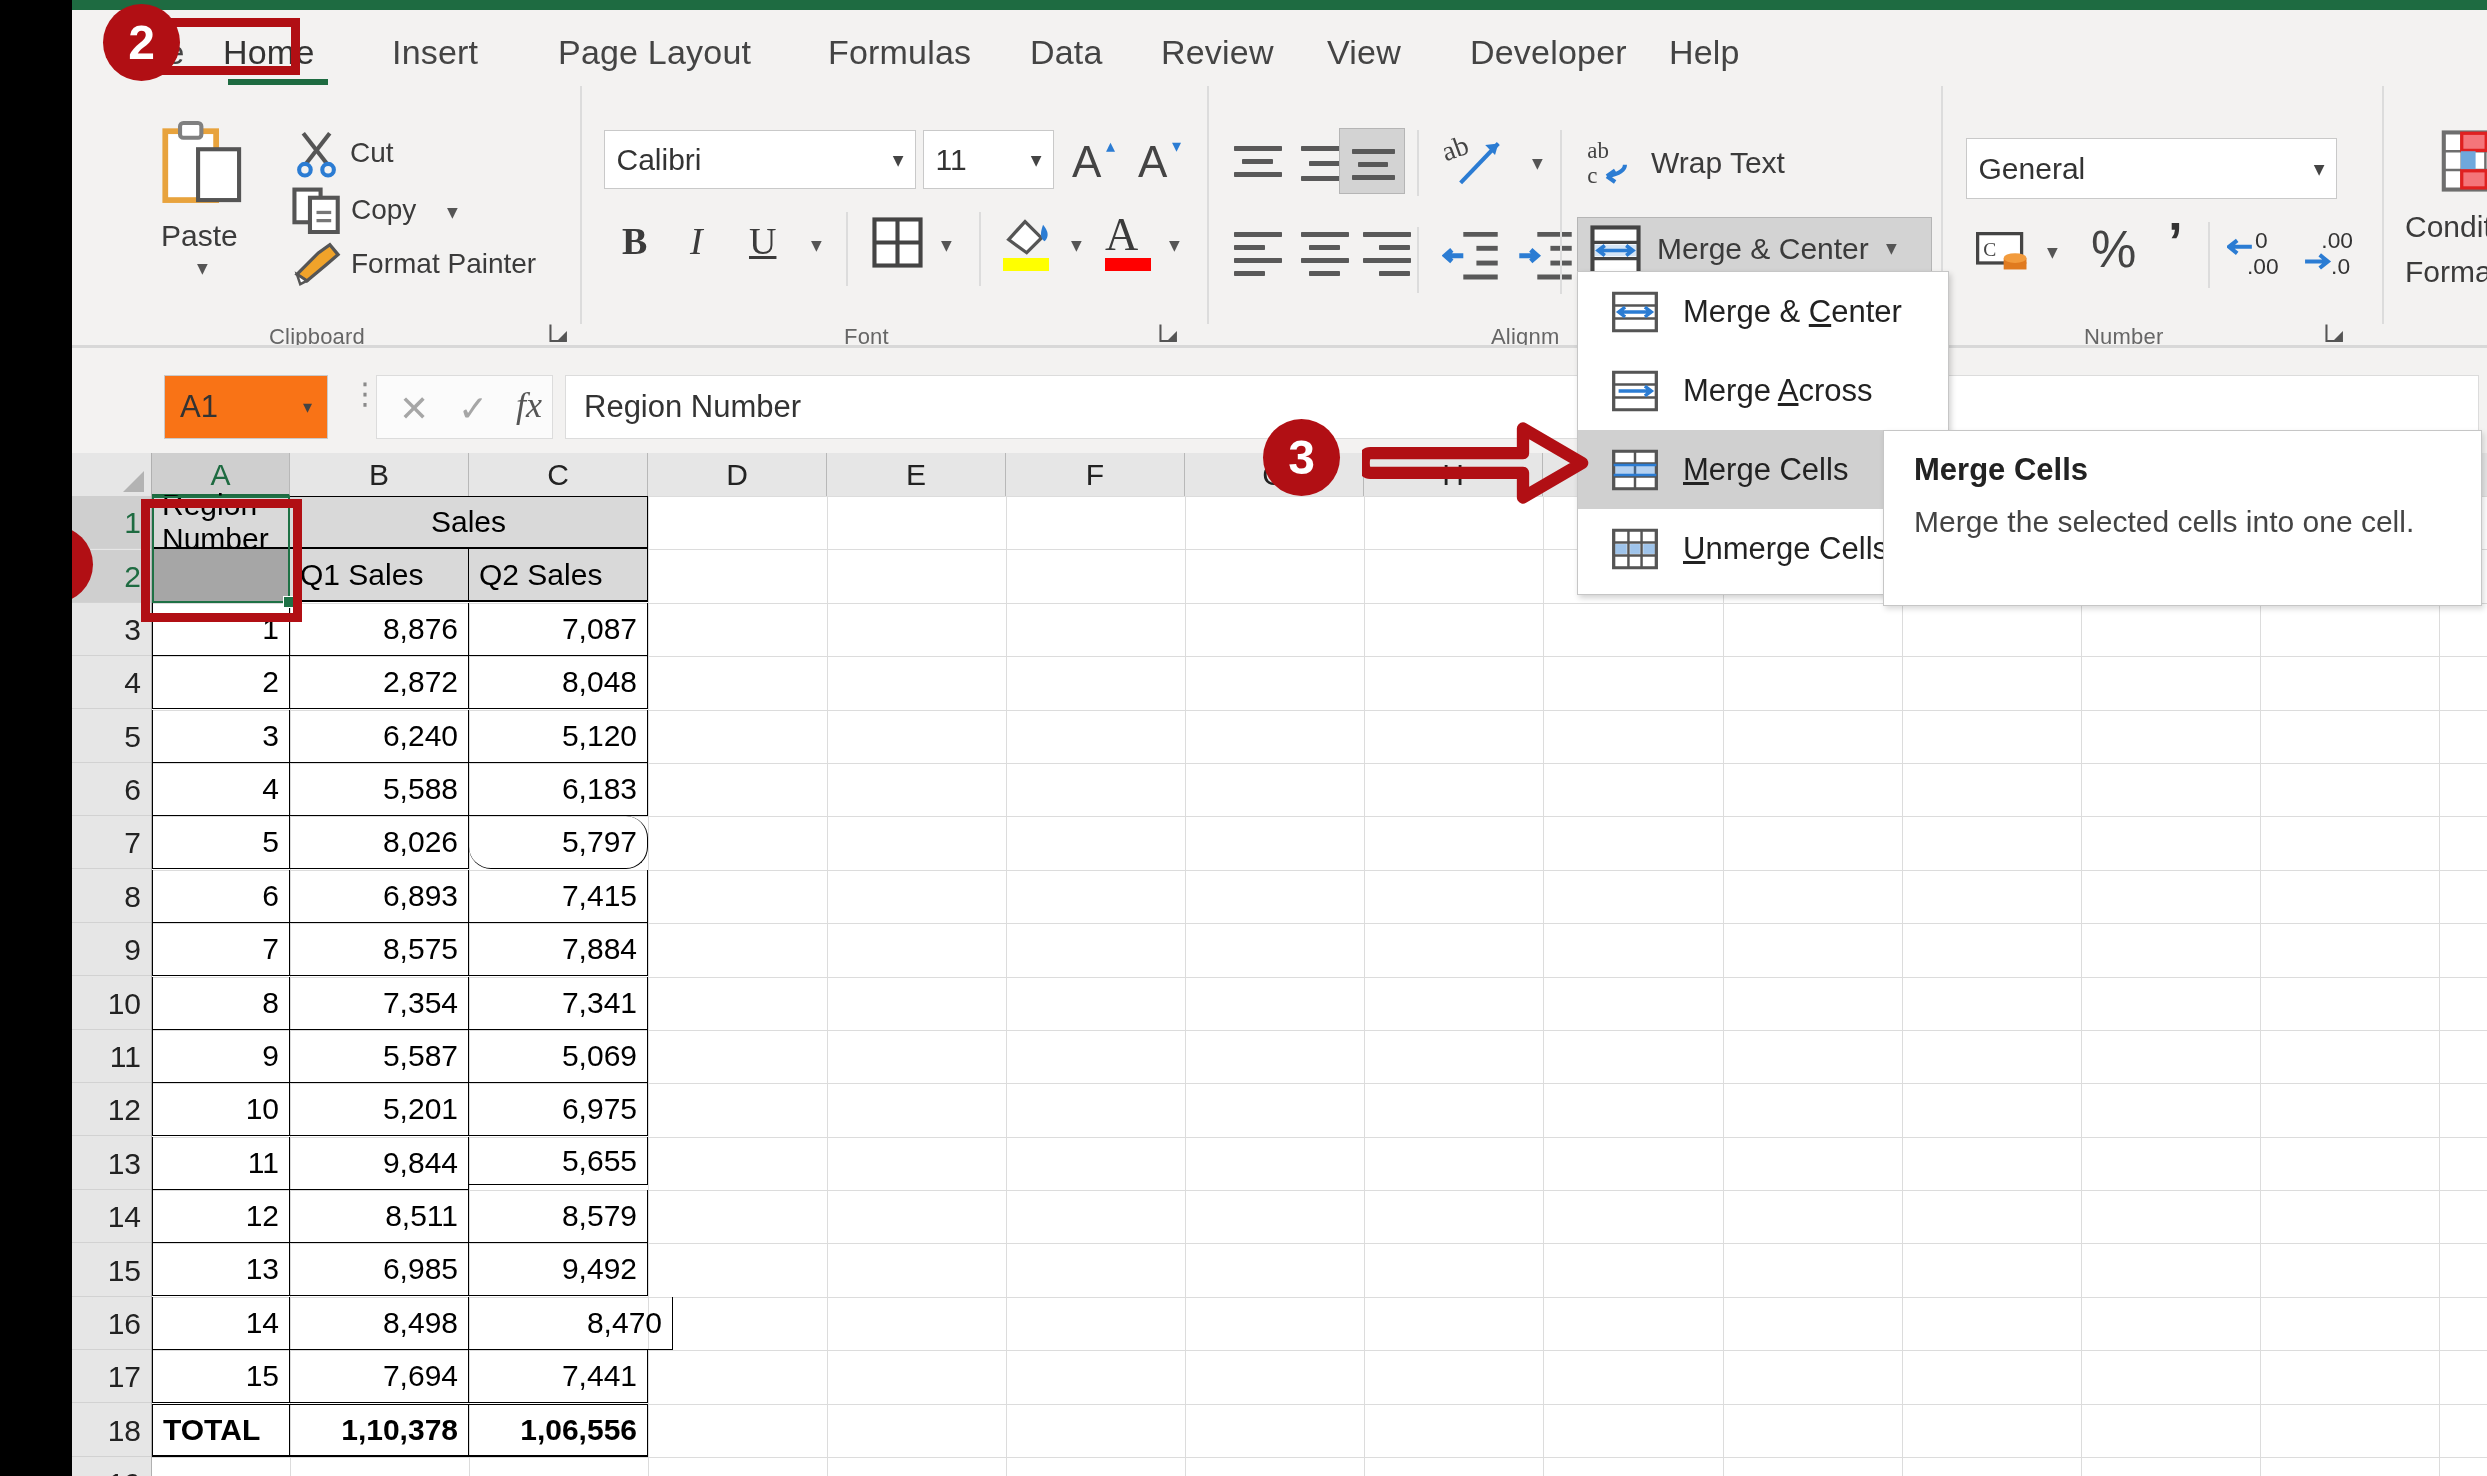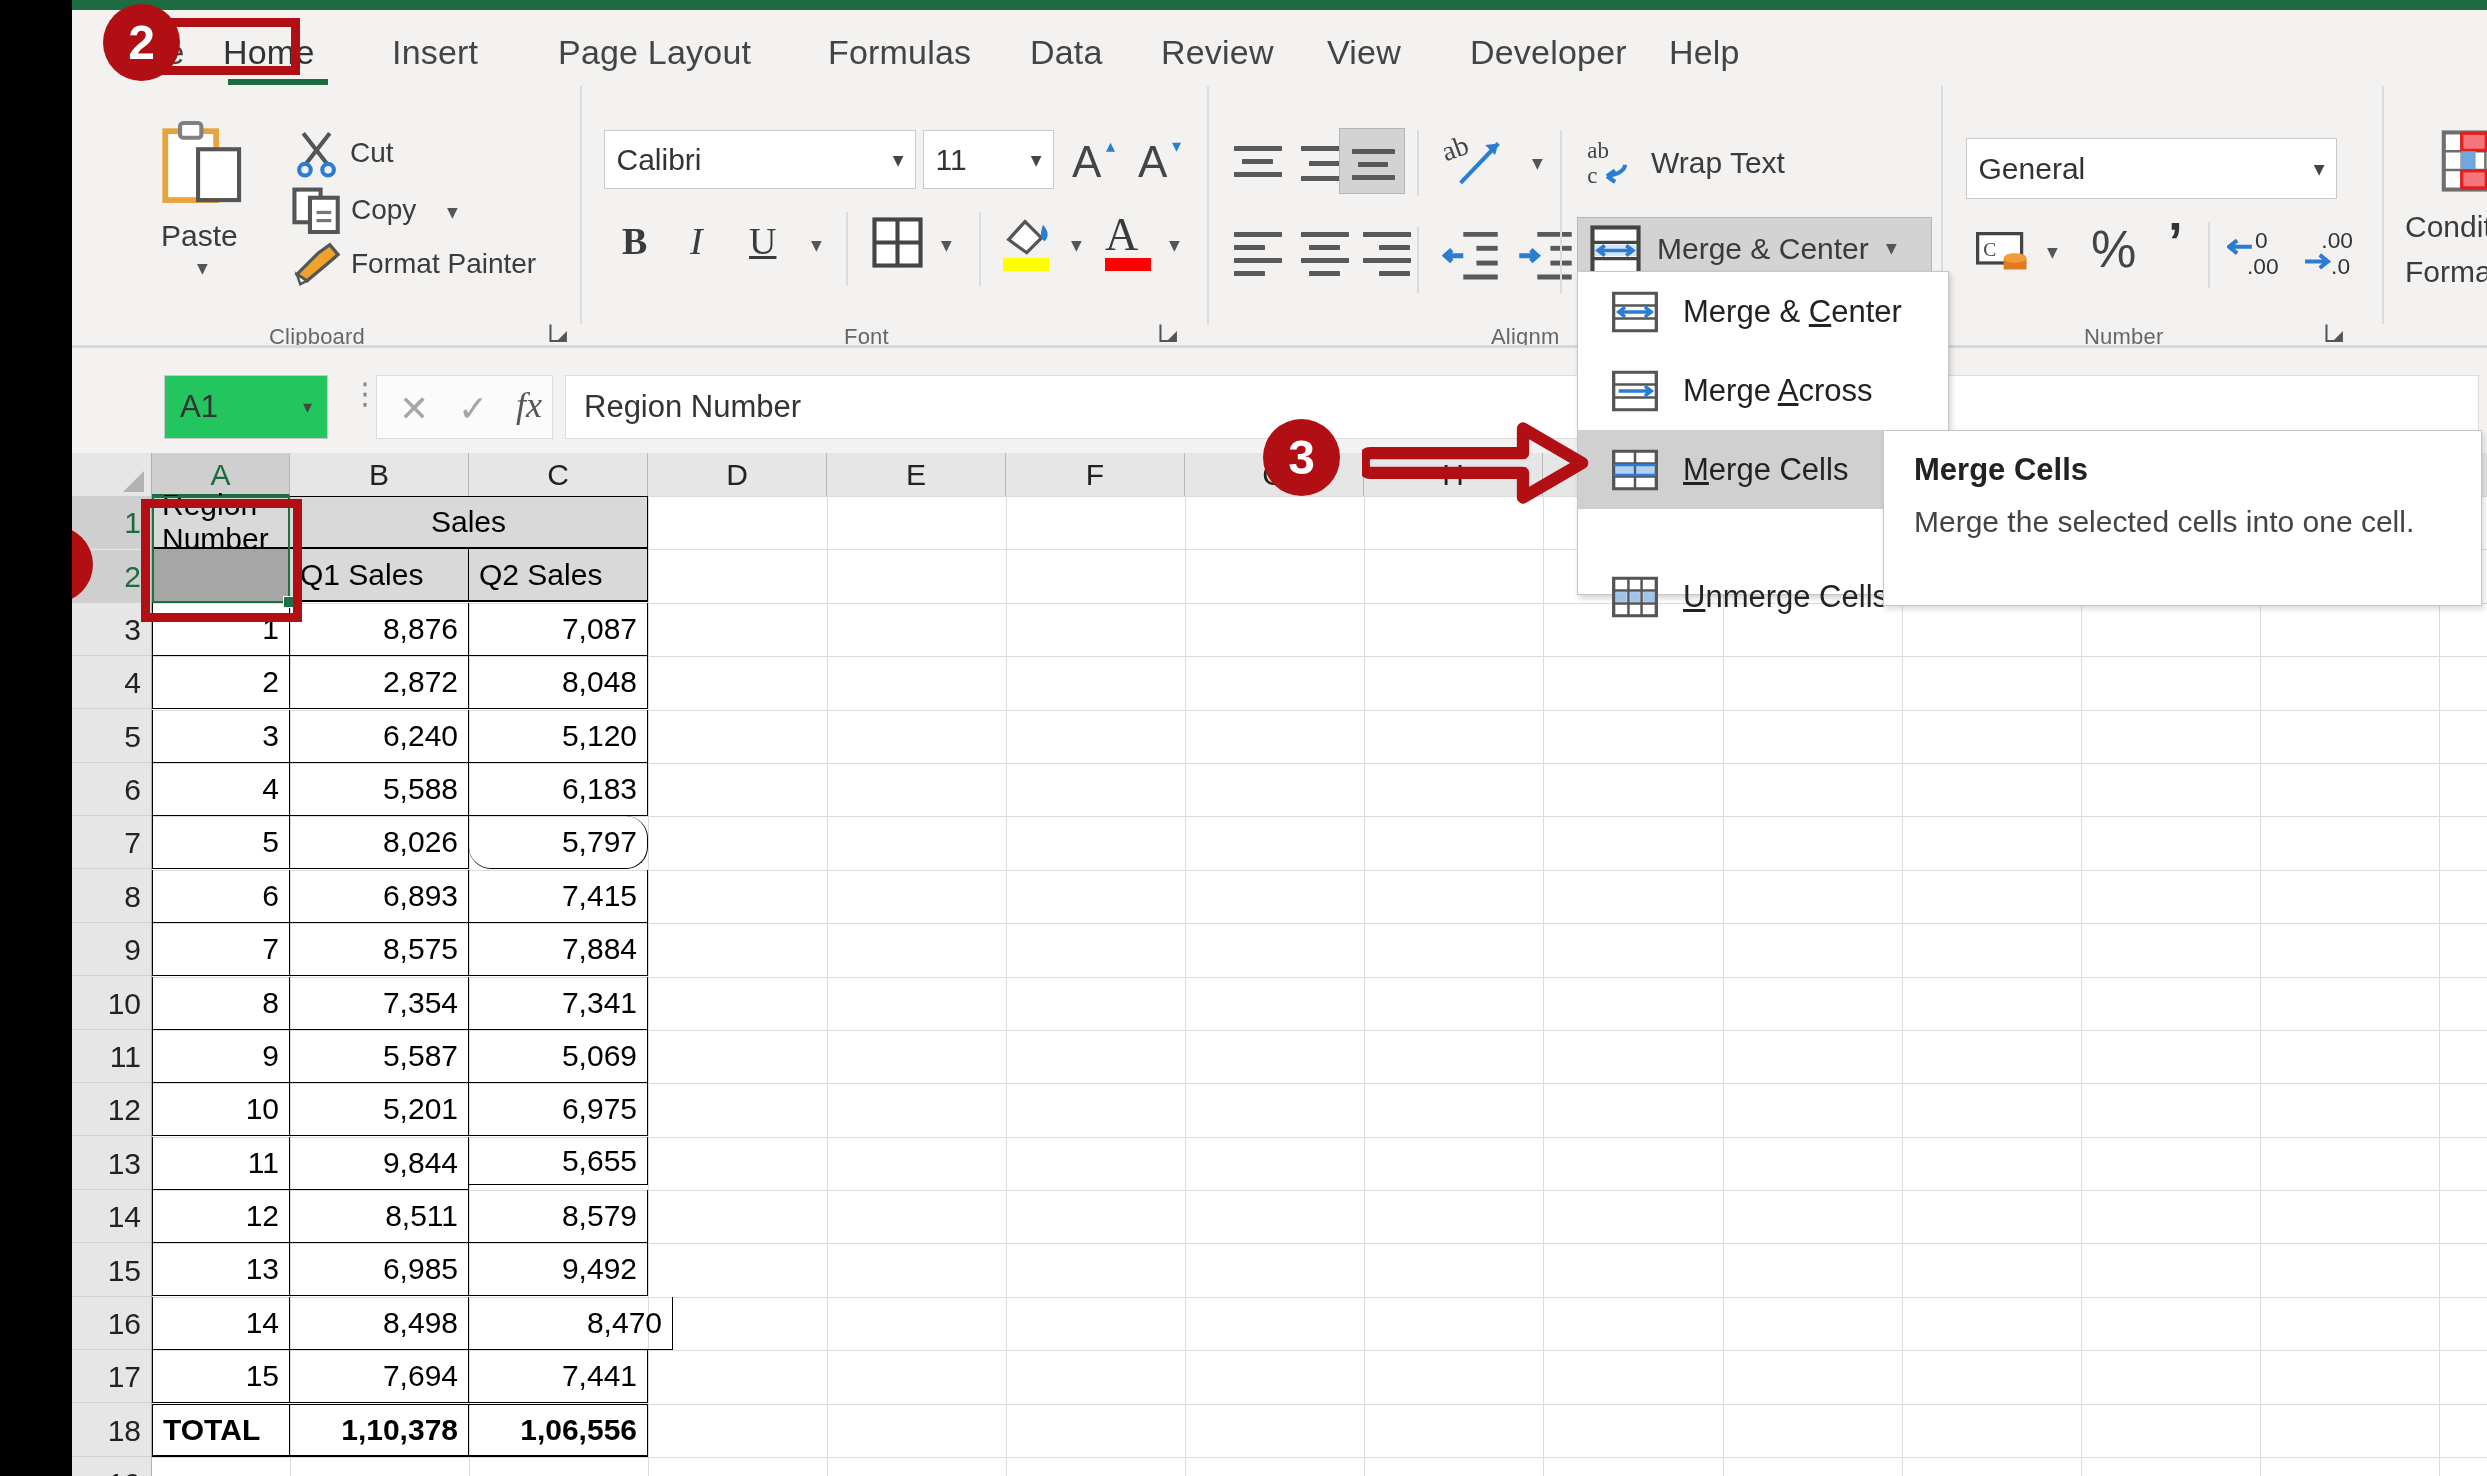--- a/index.html
+++ b/index.html
@@ -51,21 +51,21 @@
   .combo .cchev{position:absolute;right:11.5px;top:50%;transform:translateY(-50%);font-size:21.4px;color:#444;}
 
   .btn{position:absolute;box-sizing:border-box;}
   .btn.sel{background:#d3d3d3;border:0.8px solid #b5b5b5;}
 
   
   .ai-line{position:absolute;background:#595959;height:5px;border-radius:0.8px;}
 
   
   .fbar{position:absolute;left:0;top:348px;width:2415px;height:105px;background:#f3f2f1;}
-  .namebox{position:absolute;left:92px;top:375px;width:164px;height:64px;background:#22c55e;border:0.8px solid #c9c9c9;box-sizing:border-box;}
+  .namebox{position:absolute;left:92px;top:375px;width:164px;height:64px;background:#f97316;border:0.8px solid #c9c9c9;box-sizing:border-box;}
   .namebox .nv{position:absolute;left:15px;top:50%;transform:translateY(-50%);font-size:31px;color:#333;}
   .namebox .ntri{position:absolute;right:15px;top:50%;transform:translateY(-50%);font-size:18px;color:#444;}
   .fb-dots{position:absolute;left:278px;top:386px;font-size:30px;color:#8a8a8a;letter-spacing:0;line-height:16.4px;}
   .fb-btns{position:absolute;left:304px;top:375px;width:177px;height:64px;background:#fbfbfb;border:0.8px solid #dcdcdc;box-sizing:border-box;}
   .fb-x{position:absolute;left:327px;top:388px;font-size:36px;color:#a6a6a6;}
   .fb-ck{position:absolute;left:386px;top:388px;font-size:36px;color:#a6a6a6;}
   .fb-fx{position:absolute;left:444px;top:384px;font-size:36px;color:#555;font-family:"Liberation Serif",serif;font-style:italic;}
   .fb-input{position:absolute;left:493px;top:375px;width:1914px;height:64px;background:#fff;border:0.8px solid #dcdcdc;box-sizing:border-box;}
   .fb-input .fv{position:absolute;left:18px;top:50%;transform:translateY(-50%);font-size:31px;color:#333;white-space:nowrap;}
 
@@ -588,21 +588,21 @@
         <rect x="2" y="2" width="52" height="46" fill="#fff" stroke="#555" stroke-width="4"></rect>
         <line x1="28" y1="2" x2="28" y2="48" stroke="#555" stroke-width="3"></line>
         <line x1="2" y1="17" x2="54" y2="17" stroke="#555" stroke-width="3"></line>
         <line x1="2" y1="33" x2="54" y2="33" stroke="#555" stroke-width="3"></line>
         <rect x="4" y="19" width="48" height="12" fill="#2b7cd3" opacity=".35"></rect>
         <line x1="2" y1="19" x2="54" y2="19" stroke="#2b7cd3" stroke-width="3"></line>
         <line x1="2" y1="31" x2="54" y2="31" stroke="#2b7cd3" stroke-width="3"></line>
       </svg>
       <span class="mtxt"><u>M</u>erge Cells</span>
     </div>
-    <div class="mi" style="top:237px;margin-top:48px;">
+    <div class="mi" style="top:237px;">
       <svg class="micon" viewBox="0 0 56 50">
         <rect x="2" y="2" width="52" height="46" fill="#fff" stroke="#555" stroke-width="4"></rect>
         <line x1="20" y1="2" x2="20" y2="48" stroke="#555" stroke-width="3"></line>
         <line x1="36" y1="2" x2="36" y2="48" stroke="#555" stroke-width="3"></line>
         <line x1="2" y1="17" x2="54" y2="17" stroke="#555" stroke-width="3"></line>
         <line x1="2" y1="33" x2="54" y2="33" stroke="#555" stroke-width="3"></line>
         <rect x="4" y="19" width="14" height="12" fill="#2b7cd3" opacity=".45"></rect>
         <rect x="22" y="19" width="12" height="12" fill="#2b7cd3" opacity=".45"></rect>
         <rect x="38" y="19" width="14" height="12" fill="#2b7cd3" opacity=".45"></rect>
       </svg>

